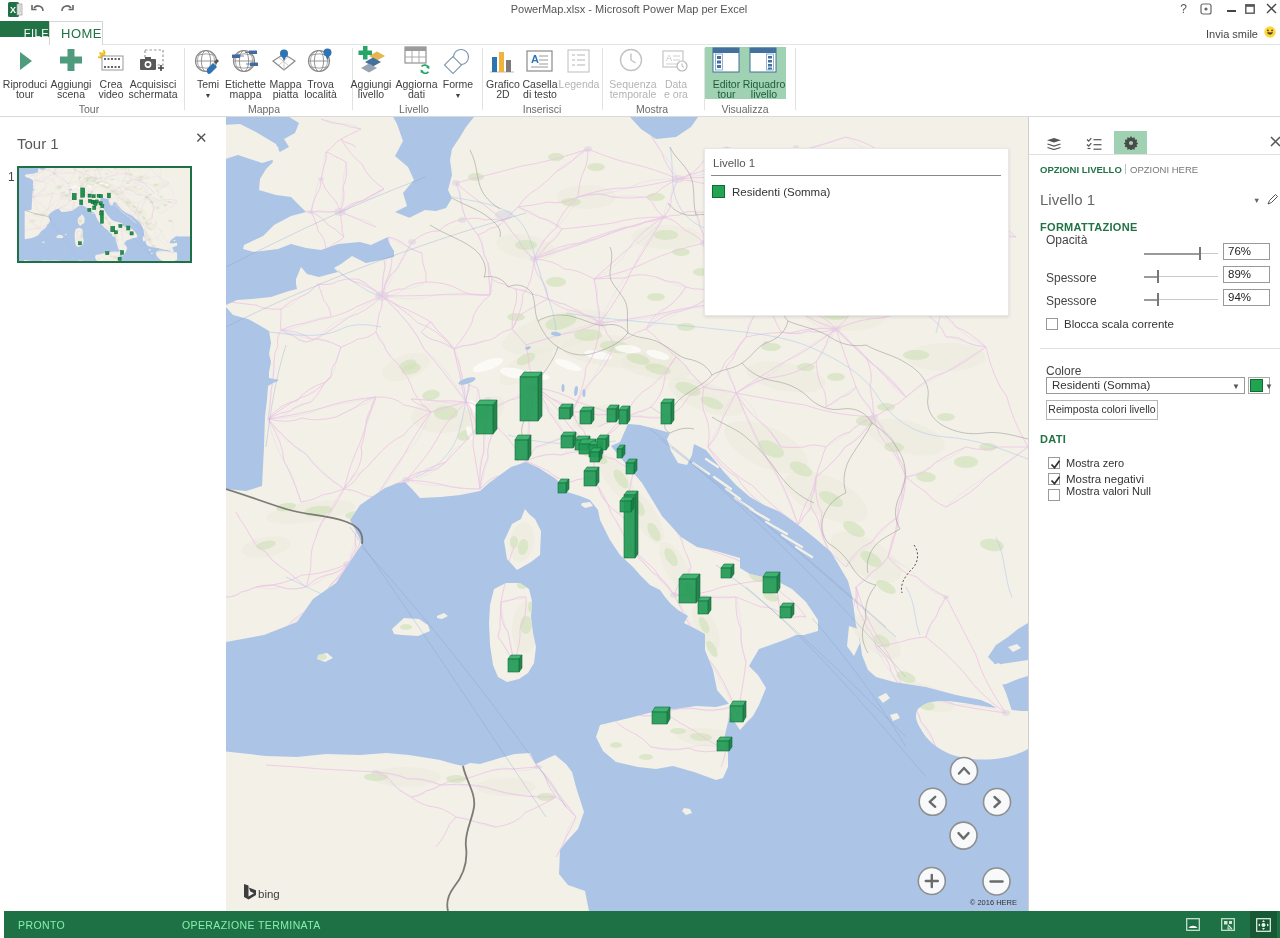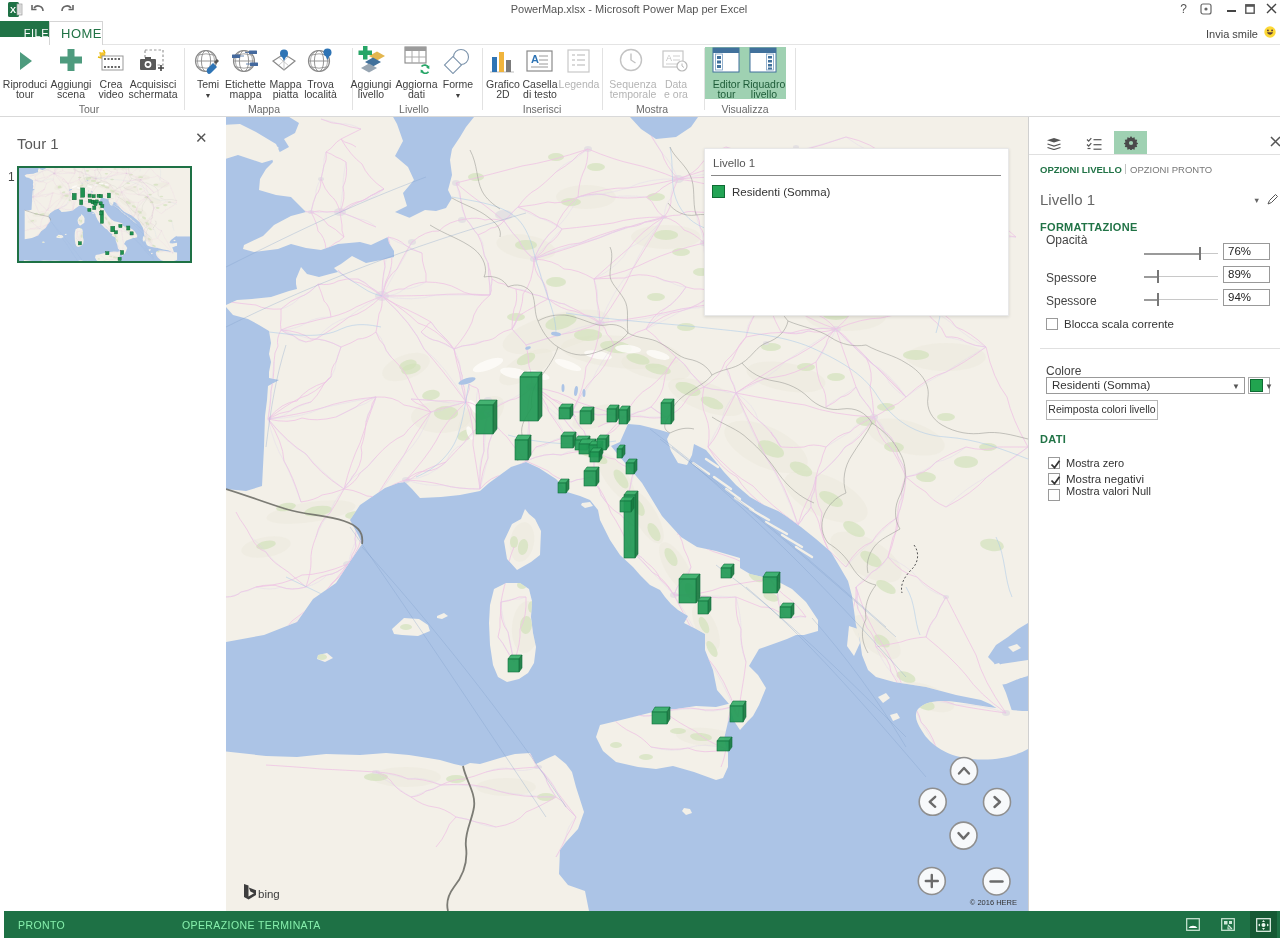--- a/index.html
+++ b/index.html
@@ -1051,21 +1051,21 @@
     <svg width="14" height="14" viewBox="0 0 16 16" style="position:absolute;left:95px;top:19px">
       <path d="M8,0 l1.5,2.2 2.6,-0.8 0.3,2.7 2.7,0.3 -0.8,2.6 2.2,1.5 -2.2,1.5 0.8,2.6 -2.7,0.3 -0.3,2.7 -2.6,-0.8 -1.5,2.2 -1.5,-2.2 -2.6,0.8 -0.3,-2.7 -2.7,-0.3 0.8,-2.6 -2.2,-1.5 2.2,-1.5 -0.8,-2.6 2.7,-0.3 0.3,-2.7 2.6,0.8 Z" fill="#4a4a4a"></path>
       <circle cx="8" cy="8" r="2.4" fill="#9fd1b2"></circle>
     </svg>
     <svg width="11" height="11" viewBox="0 0 11 11" style="position:absolute;left:241px;top:19px">
       <path d="M1,1 L10,10 M10,1 L1,10" stroke="#555" stroke-width="1.5"></path>
     </svg>
     <div style="position:absolute;left:0;top:37px;width:252px;height:1px;background:#e0e0e0"></div>
     <div class="rp-h" style="position:absolute;left:11px;top:47px;font-size:9.5px;letter-spacing:0">OPZIONI LIVELLO</div>
     <div style="position:absolute;left:95px;top:45px;font-size:11px;color:#bbb">|</div>
-    <div style="position:absolute;left:101px;top:47px;font-size:9.5px;color:#777">OPZIONI PRONTO</div>
+    <div style="position:absolute;left:101px;top:47px;font-size:9.5px;color:#777">OPZIONI HERE</div>
     <div style="position:absolute;left:11px;top:74px;font-size:15px;color:#666">Livello 1</div>
     <div style="position:absolute;left:224px;top:79px;font-size:7.5px;color:#666">▼</div>
     <svg width="11" height="11" viewBox="0 0 11 11" style="position:absolute;left:238px;top:77px">
       <path d="M1,10 l1.5,-3.5 6,-6 2,2 -6,6 Z" fill="none" stroke="#555" stroke-width="1"></path>
     </svg>
     <div class="rp-h" style="position:absolute;left:11px;top:104px">FORMATTAZIONE</div>
     <div style="position:absolute;left:17px;top:116px;font-size:12px;color:#444">Opacità</div>
     <div style="position:absolute;left:115px;top:136px;width:74px;height:1px;background:#c8c8c8"></div>
     <div style="position:absolute;left:115px;top:135.5px;width:55px;height:2px;background:#9a9a9a"></div>
     <div style="position:absolute;left:170px;top:130px;width:2px;height:13px;background:#777"></div>

